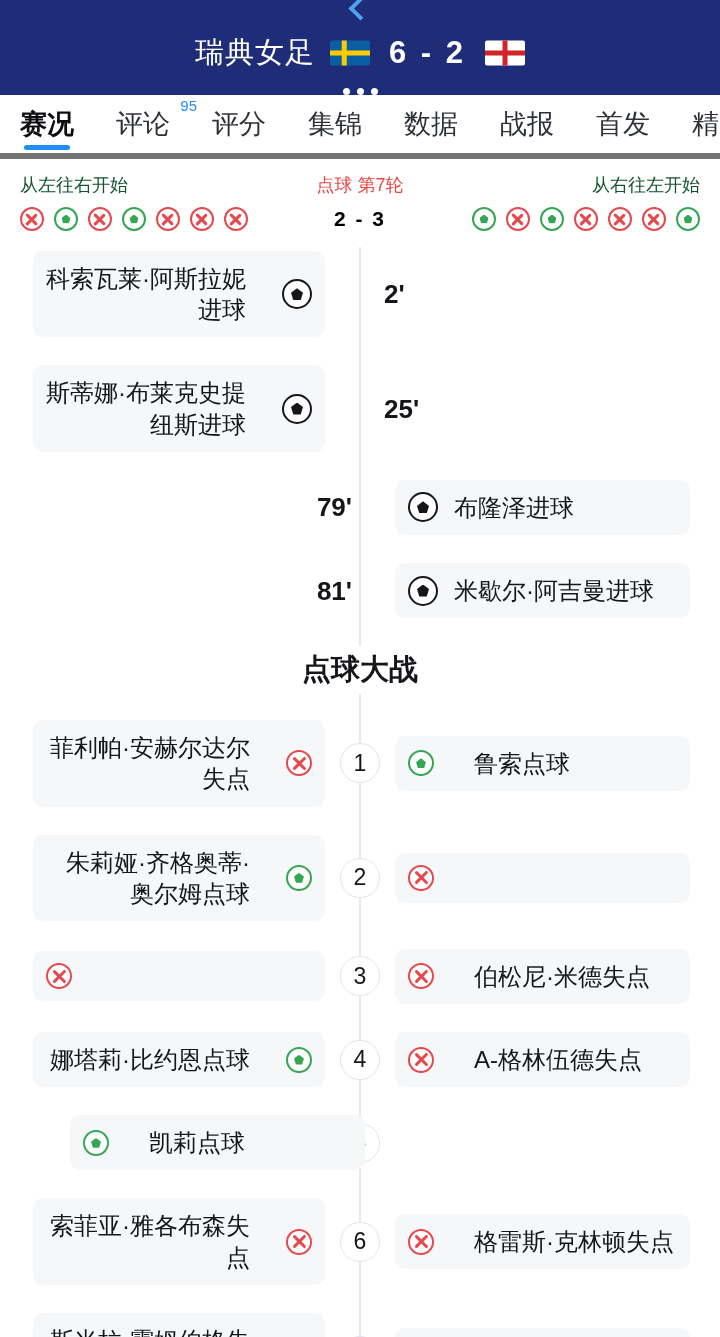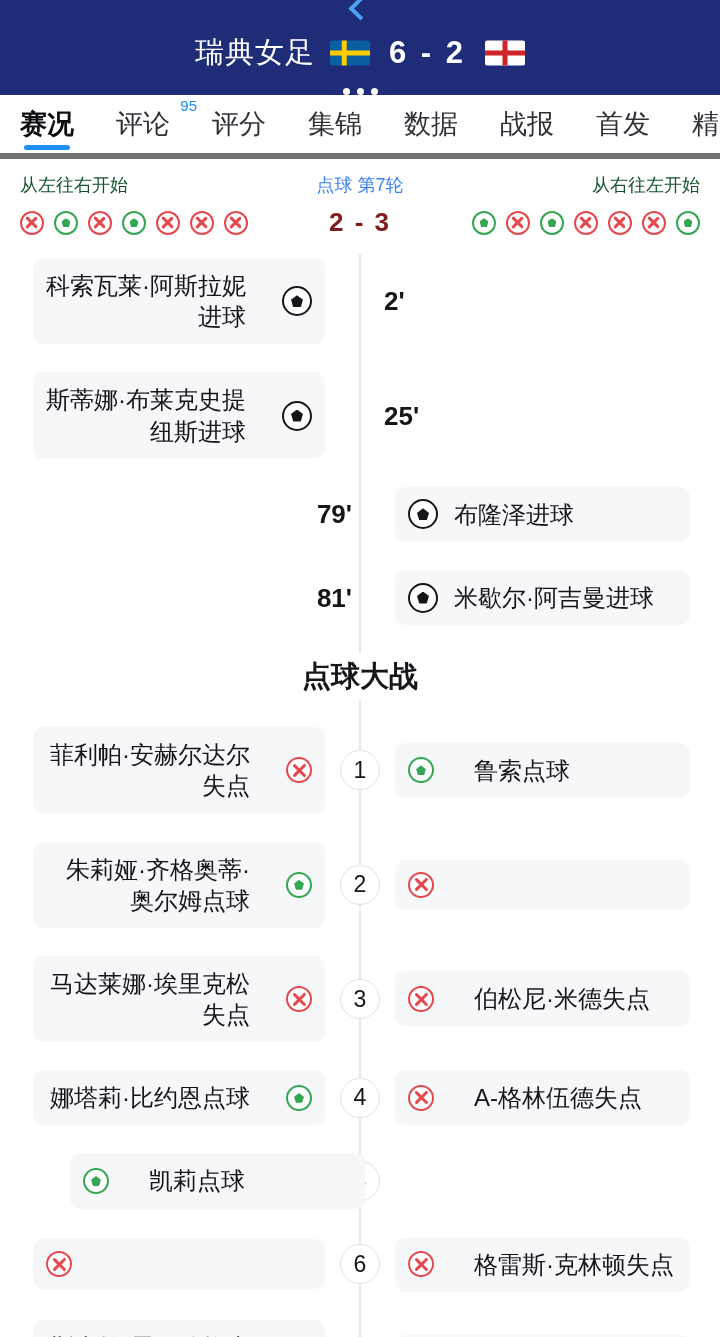--- a/index.html
+++ b/index.html
@@ -27,24 +27,24 @@
   .tab.active { color:#0c0e12; font-weight:700; }
   .tab.active .underline { position:absolute; bottom:3px; left:50%; transform:translateX(-50%);
          width:46px; height:5px; border-radius:3px; background:#1e8ffa; }
   .tab .badge { position:absolute; top:2px; right:-27px; font-size:15px; color:#1e8ffa; font-weight:400; }
 
   
   .strip { padding:14px 20px 16px; display:grid; grid-template-columns:1fr auto 1fr; row-gap:10px;
            align-items:center; background:#fff; }
   .hint { font-size:18px; color:#14532d; }
   .hint.r { text-align:right; }
-  .strip-label { font-size:18px; color:#3b82f6; text-align:center; padding:0 10px; }
+  .strip-label { font-size:18px; color:#ef4444; text-align:center; padding:0 10px; }
   .pkrow { display:flex; gap:10px; align-items:center; }
   .pkrow.r { justify-content:flex-end; }
-  .strip-score { font-size:26px; font-weight:700; color:#7f1d1d; text-align:center; letter-spacing:2px; }
+  .strip-score { font-size:21px; font-weight:700; color:#000000; text-align:center; letter-spacing:2px; }
 
   
   .pk { display:inline-block; width:26px; height:26px; border:2.5px solid #c6c9cf; border-radius:50%;
         position:relative; flex-shrink:0; background:#fff; }
   .pk.sm { width:24px; height:24px; border-width:2.5px; }
   .pk[data-result="goal"] { border-color:#35a653; color:#35a653; }
   .pk[data-result="miss"] { border-color:#e5484d; color:#e5484d; }
   .pk[data-result="goal"]::before { content:""; position:absolute; left:50%; top:50%; width:45%; height:45%;
         background:currentColor; transform:translate(-50%,-50%);
         clip-path:polygon(50% 0,100% 38%,81% 100%,19% 100%,0 38%); }
@@ -227,21 +227,20 @@
       <span class="pk" data-result="goal"></span>
     </div>
     <div class="rnd-num">2</div>
     <div class="card r">
       <span class="pk" data-result="miss"></span>
     </div>
   </div>
 
   <div class="row rnd">
     <div class="card l">
-      <span class="txt">马达莱娜·埃里克松失点</span>
       <span class="pk" data-result="miss"></span>
     </div>
     <div class="rnd-num">3</div>
     <div class="card r">
       <span class="pk" data-result="miss"></span>
       <span class="txt">伯松尼·米德失点</span>
     </div>
   </div>
 
   <div class="row rnd">
@@ -259,20 +258,21 @@
   <div class="row rnd">
     <div class="rnd-num">5</div>
     <div class="card r">
       <span class="pk" data-result="goal"></span>
       <span class="txt">凯莉点球</span>
     </div>
   </div>
 
   <div class="row rnd">
     <div class="card l">
+      <span class="txt">索菲亚·雅各布森失点</span>
       <span class="pk" data-result="miss"></span>
     </div>
     <div class="rnd-num">6</div>
     <div class="card r">
       <span class="pk" data-result="miss"></span>
       <span class="txt">格雷斯·克林顿失点</span>
     </div>
   </div>
 
   <div class="row rnd">

